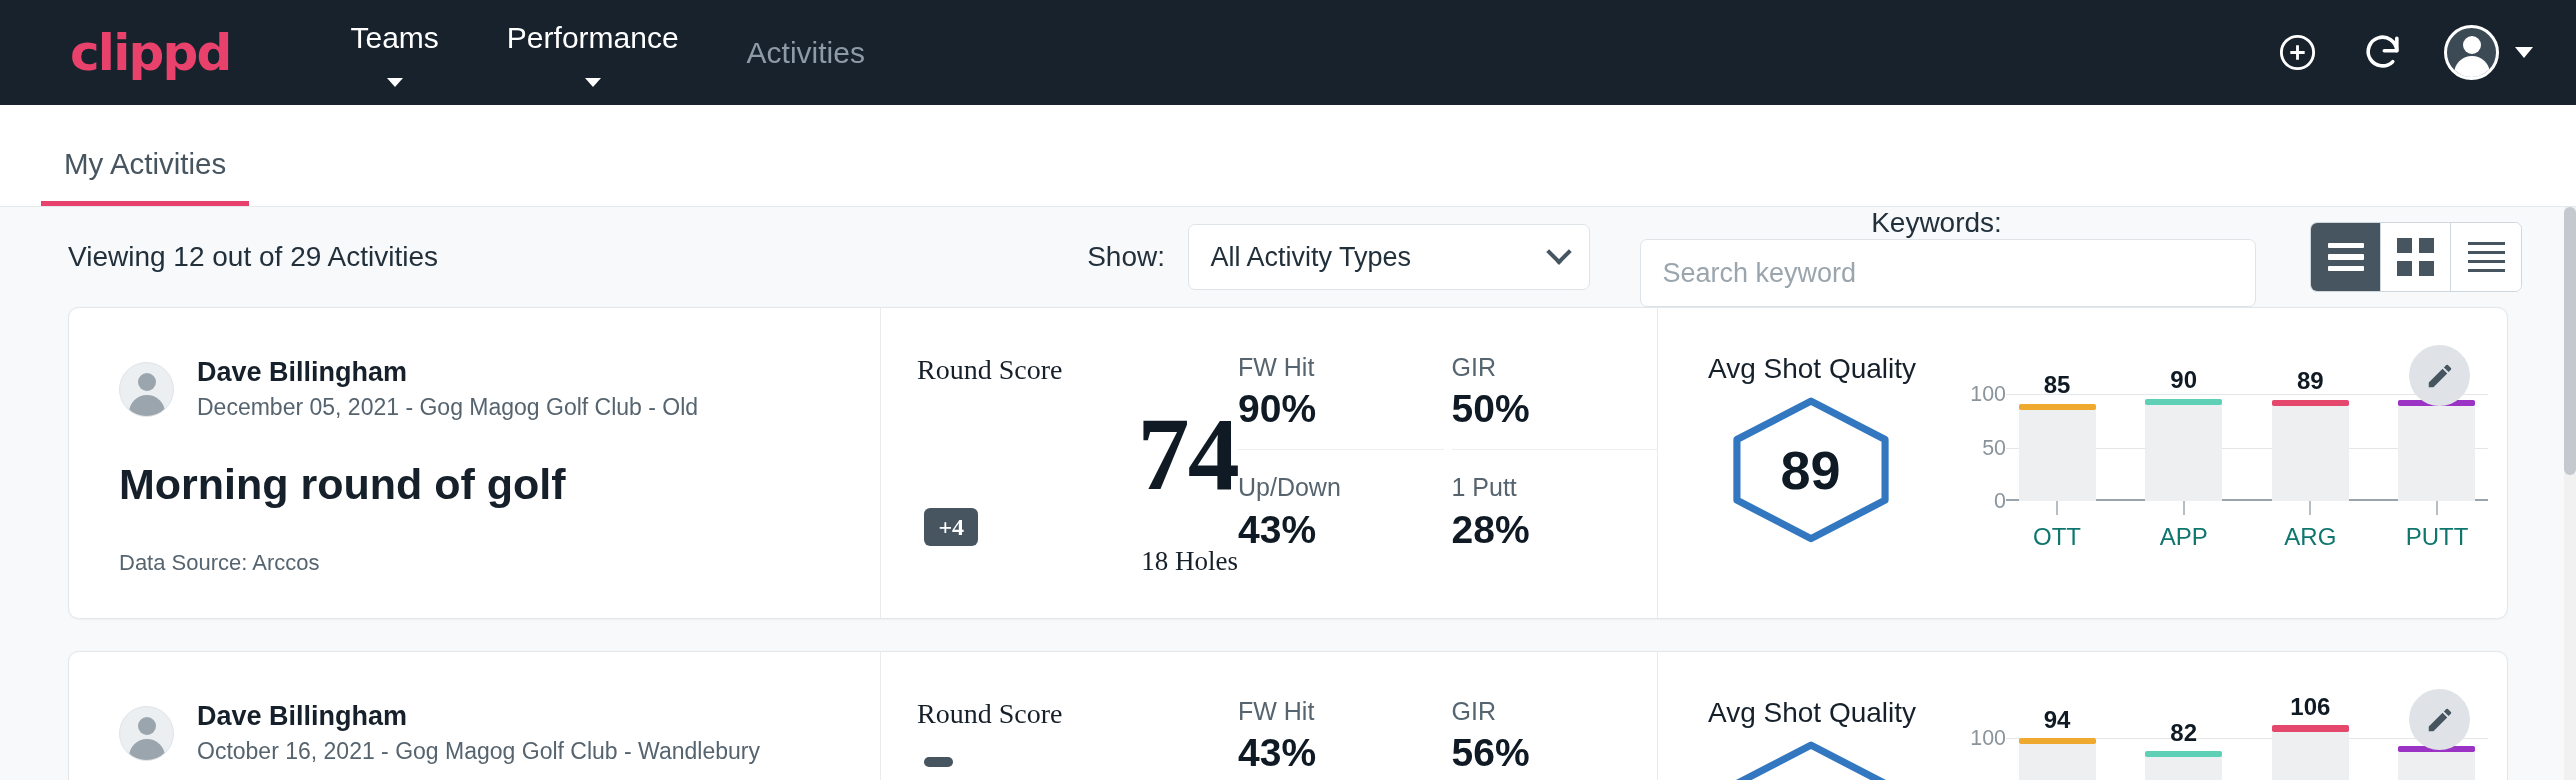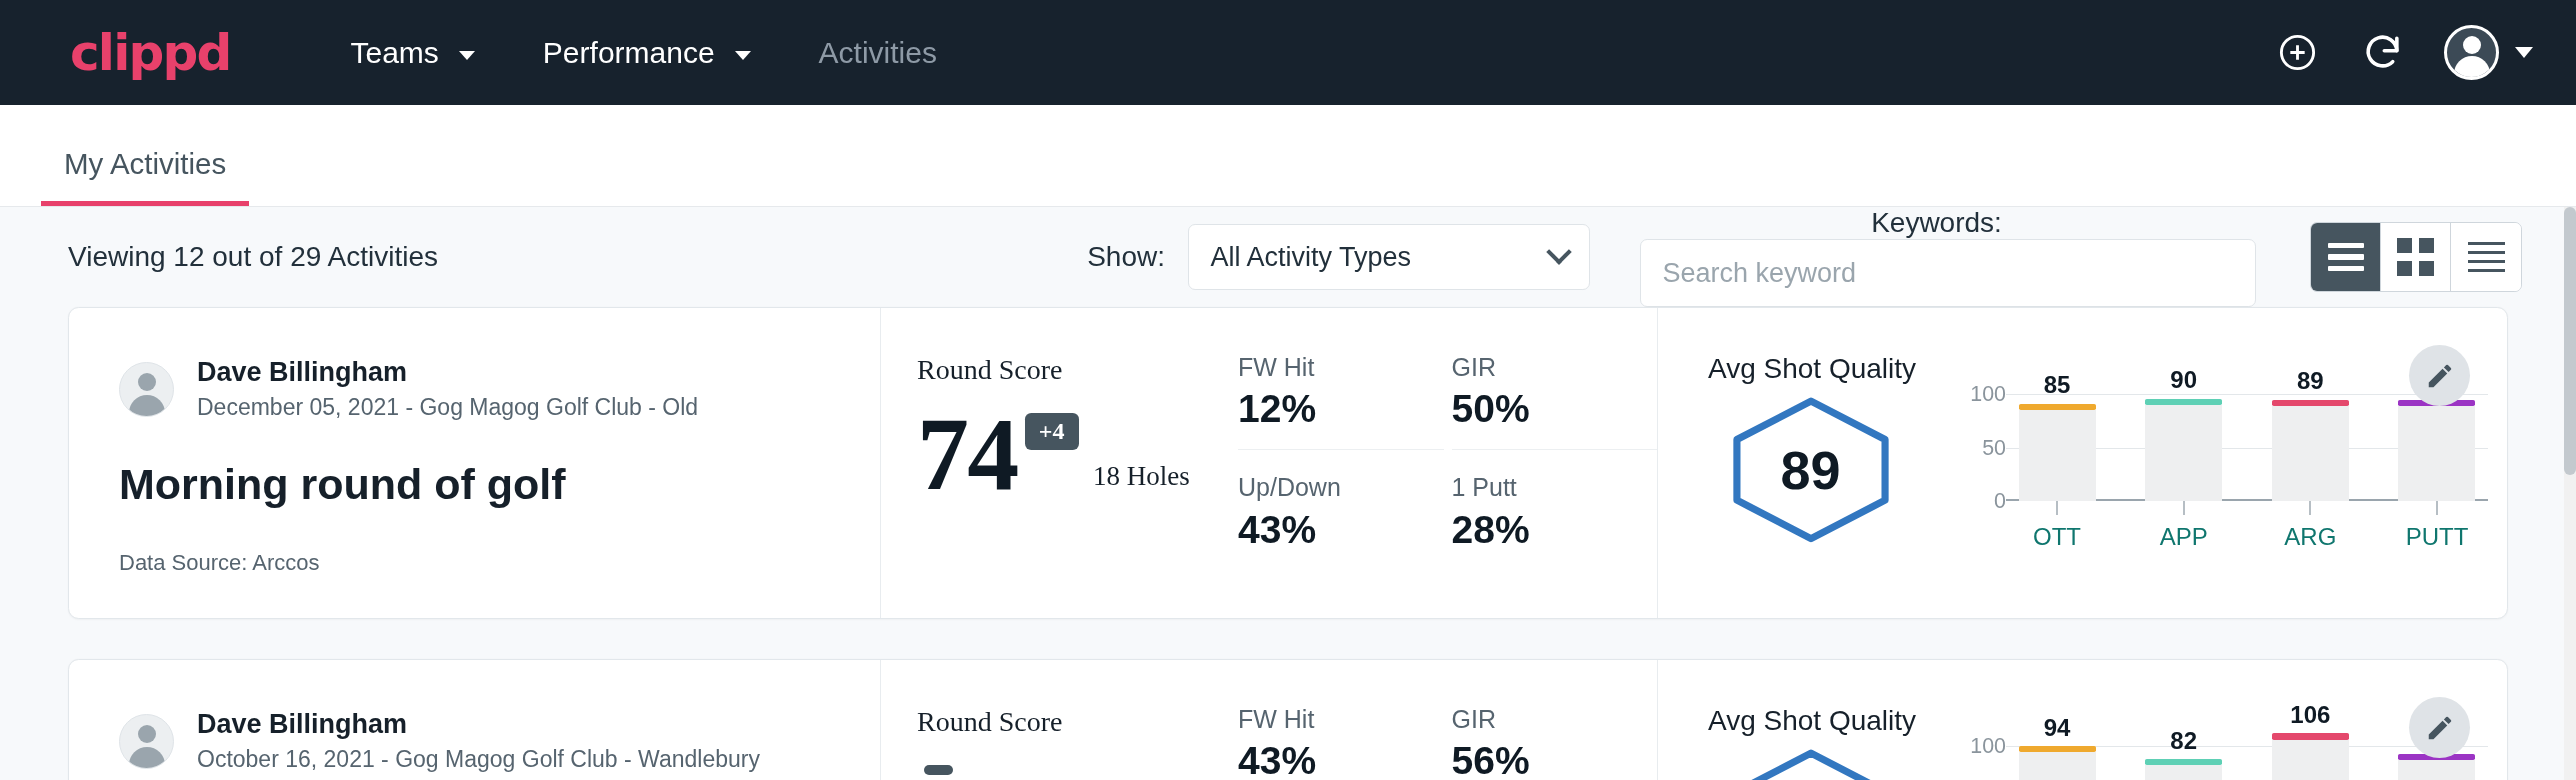--- a/index.html
+++ b/index.html
@@ -29,20 +29,21 @@
     line-height: 1;
   }
   .nav-links { display: flex; align-items: center; gap: 0; }
   .nav-link {
     display: flex; align-items: center; gap: 20px;
     color: #ffffff;
     font-size: 30px;
     padding: 0 34px;
     cursor: pointer;
     white-space: nowrap;
+    flex-direction: column;
   }
   .nav-link.muted { color: #8e9aa6; }
   .caret {
     width: 0; height: 0;
     border-left: 8px solid transparent;
     border-right: 8px solid transparent;
     border-top: 9.8px solid currentColor;
     display: inline-block;
     position: relative; top: 2.7px;
   }
@@ -178,21 +179,21 @@
 
   
   .cards { padding: 0 68px 0 68px; }
   .card {
     background: #ffffff;
     border: 0.9px solid #e2e7eb;
     border-radius: 10.7px;
     height: 312px;
     display: flex;
     position: relative;
-    margin-bottom: 40px;
+    margin-bottom: 32px;
     box-shadow: 0 0.9px 1.8px rgba(0,0,0,0.04);
   }
   .col-info {
     width: 812px;
     padding: 48px 0 0 50px;
     border-right: 0.9px solid #e8ecef;
     position: relative;
   }
   .who { display: flex; align-items: center; gap: 23px; }
   .av {
@@ -217,21 +218,21 @@
     margin-top: 37px;
   }
   .card-src { font-size: 22px; color: #56646f; margin-top: 41px; }
 
   .col-score {
     width: 357px;
     padding: 46px 0 0 36px;
     font-family: Liberation Serif, serif;
   }
   .sec-label { font-size: 28px; color: #16202a; }
-  .score-row { display: flex; align-items: flex-end; margin-top: 19.6px; }
+  .score-row { display: flex; align-items: flex-end; margin-top: 19.6px; flex-direction: column; }
   .big-score {
     font-size: 104px; font-weight: bold; color: #0f1a24; line-height: 0.92;
     letter-spacing: -1.8px;
   }
   .badge {
     background: #46555f; color: #ffffff;
     font-size: 24px; font-weight: bold;
     border-radius: 6.2px;
     padding: 5.4px 14.3px;
     align-self: flex-start;
@@ -445,21 +446,21 @@
         <div class="score-row">
           <div class="big-score">74</div>
           <div class="badge">+4</div>
           <div class="holes">18 Holes</div>
         </div>
       </div>
 
       <div class="col-stats">
         <div class="stat">
           <div class="stat-lab">FW Hit</div>
-          <div class="stat-val">12%</div>
+          <div class="stat-val">90%</div>
         </div>
         <div class="stat">
           <div class="stat-lab">GIR</div>
           <div class="stat-val">50%</div>
         </div>
         <div class="stat row2">
           <div class="stat-lab">Up/Down</div>
           <div class="stat-val">43%</div>
         </div>
         <div class="stat row2">

